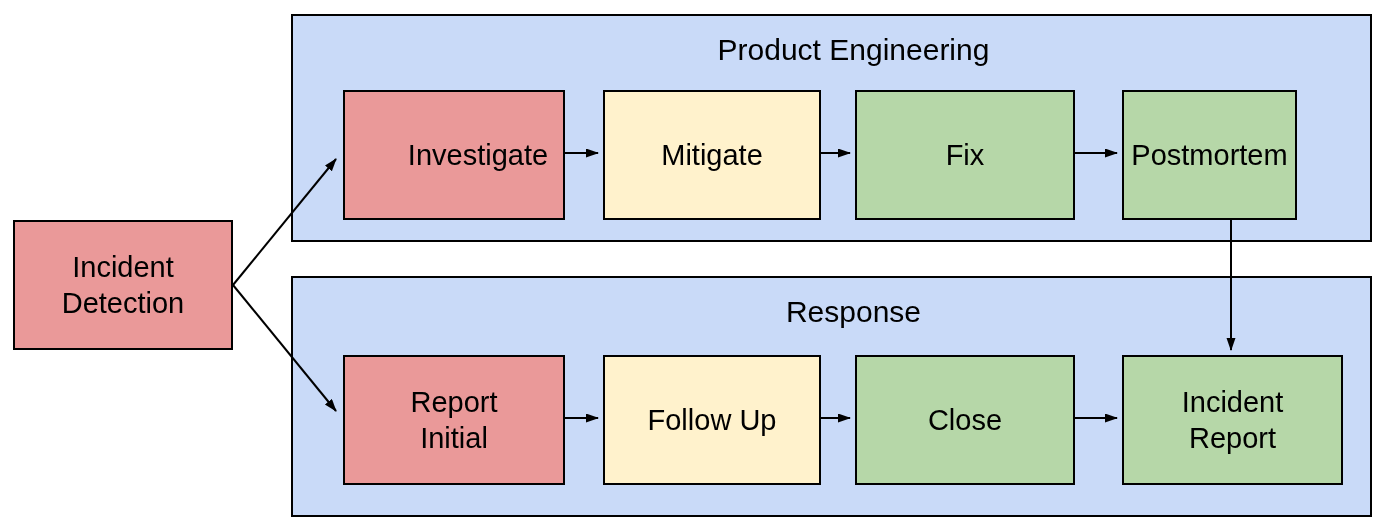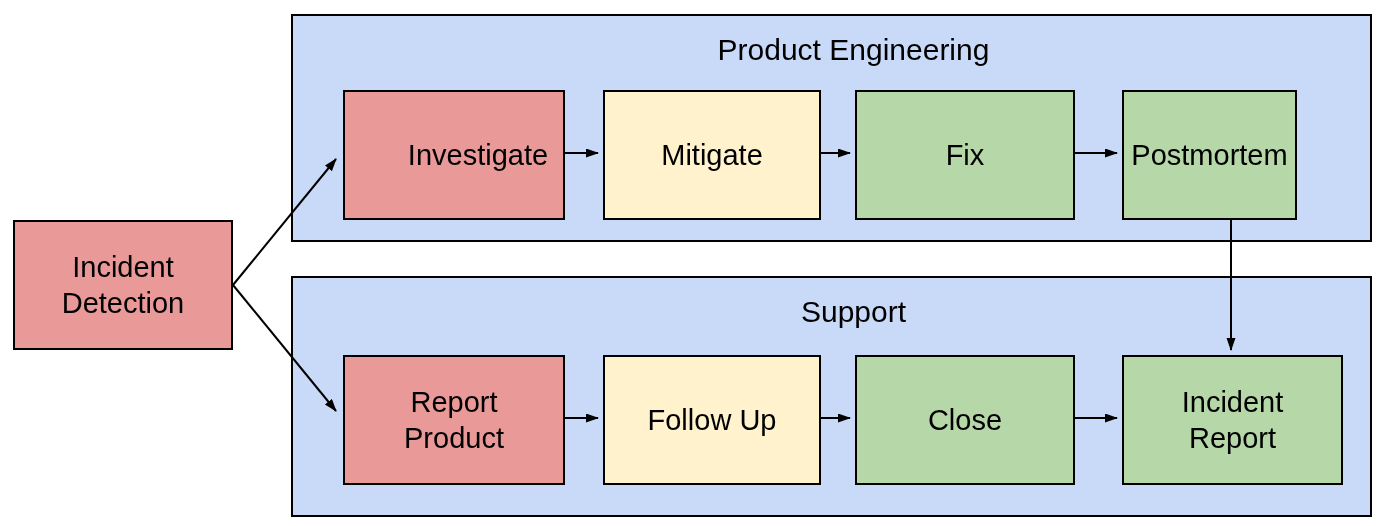--- a/index.html
+++ b/index.html
@@ -72,25 +72,25 @@
     </div>
     <div class="node green" style="left:562px; top:74px; width:220px; height:130px;">
       <div>Fix</div>
     </div>
     <div class="node green" style="left:829px; top:74px; width:175px; height:130px;">
       <div>Postmortem</div>
     </div>
   </div>
 
   <div class="group" style="left:291px; top:276px; width:1081px; height:241px;">
-    <div class="group-title">Support</div>
+    <div class="group-title">Response</div>
 
     <div class="node red" style="left:50px; top:77px; width:222px; height:130px;">
       <div>Report</div>
-      <div>Product</div>
+      <div>Initial</div>
     </div>
     <div class="node yellow" style="left:310px; top:77px; width:218px; height:130px;text-align:right;">
       <div>Follow Up</div>
     </div>
     <div class="node green" style="left:562px; top:77px; width:220px; height:130px;">
       <div>Close</div>
     </div>
     <div class="node green" style="left:829px; top:77px; width:221px; height:130px;">
       <div>Incident</div>
       <div>Report</div>

